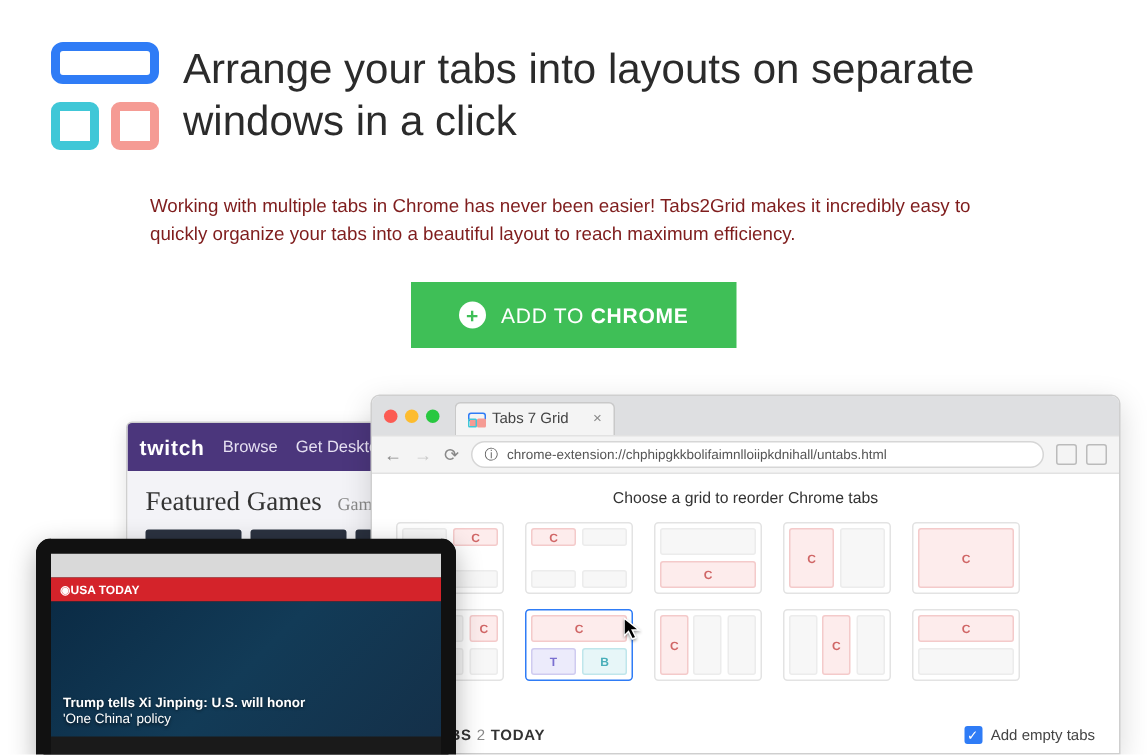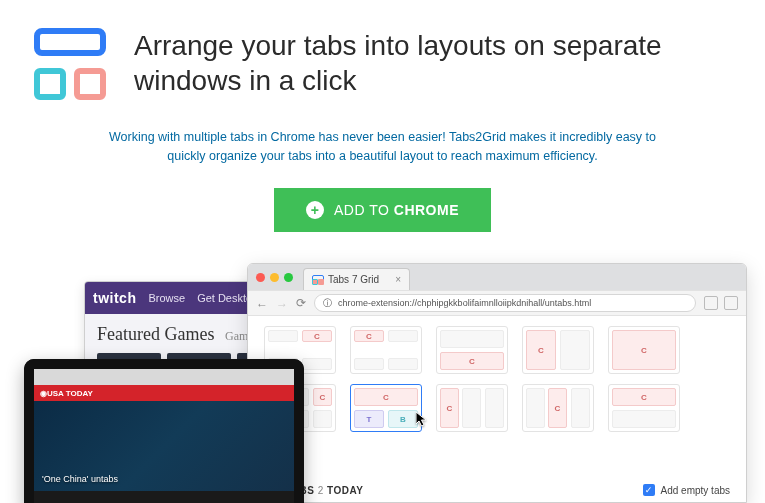--- a/index.html
+++ b/index.html
@@ -10,21 +10,21 @@
     background: #fff;
     overflow: hidden;
     position: relative;
   }
 
   
   .hero {
     display: flex;
     align-items: flex-start;
     padding: 28px 34px 0 34px;
-    gap: 28px;
+    gap: 16px;
   }
   .logo {
     flex: 0 0 72px;
     height: 72px;
     position: relative;
   }
   .logo .top-bar {
     position: absolute; top: 0; left: 0;
     width: 72px; height: 28px;
     border: 6px solid #2f7cf6;
@@ -43,24 +43,23 @@
     border-radius: 6px;
   }
   .headline {
     font-size: 28px;
     line-height: 1.25;
     font-weight: 400;
     color: #2b2b2b;
   }
 
   .sub {
-    text-align: center;
     font-size: 12.5px;
     line-height: 1.5;
-    color: #0369a1;
+    color: #7f1d1d;
     padding: 28px 100px 0;
   }
 
   .cta-row { text-align: center; padding: 22px 0 28px; }
   .cta {
     display: inline-flex;
     align-items: center;
     gap: 10px;
     background: #3fbf57;
     color: #fff;
@@ -324,20 +323,21 @@
         <span>ⓘ</span>
         <span>chrome-extension://chphipgkkbolifaimnlloiipkdnihall/untabs.html</span>
       </div>
       <div class="right">
         <span class="sq"></span>
         <span class="sq"></span>
       </div>
     </div>
 
     <div class="content">
+      <div class="prompt">Choose a grid to reorder Chrome tabs</div>
 
       <div class="grid-rows">
         <div class="grid-row">
           <div class="opt">
             <div class="ph" style="left:3px;top:3px;width:30px;height:12px;"></div>
             <div class="c" style="right:3px;top:3px;width:30px;height:12px;">C</div>
             <div class="ph" style="left:3px;bottom:3px;width:30px;height:12px;"></div>
             <div class="ph" style="right:3px;bottom:3px;width:30px;height:12px;"></div>
           </div>
           <div class="opt">
@@ -414,19 +414,20 @@
 
   <div class="laptop">
     <div class="screen">
       <div class="tabbar"></div>
       <div class="redbar">
           <span>◉ </span>
           <span>USA TODAY</span>
         </div>
       <div class="hero-img">
         <div class="caption">
-          <span class="s2">'One China' untabs</span>
+          <span>Trump tells Xi Jinping: U.S. will honor</span>
+          <span class="s2">'One China' policy</span>
         </div>
       </div>
     </div>
   </div>
 
 </div>
 
 </body></html>

